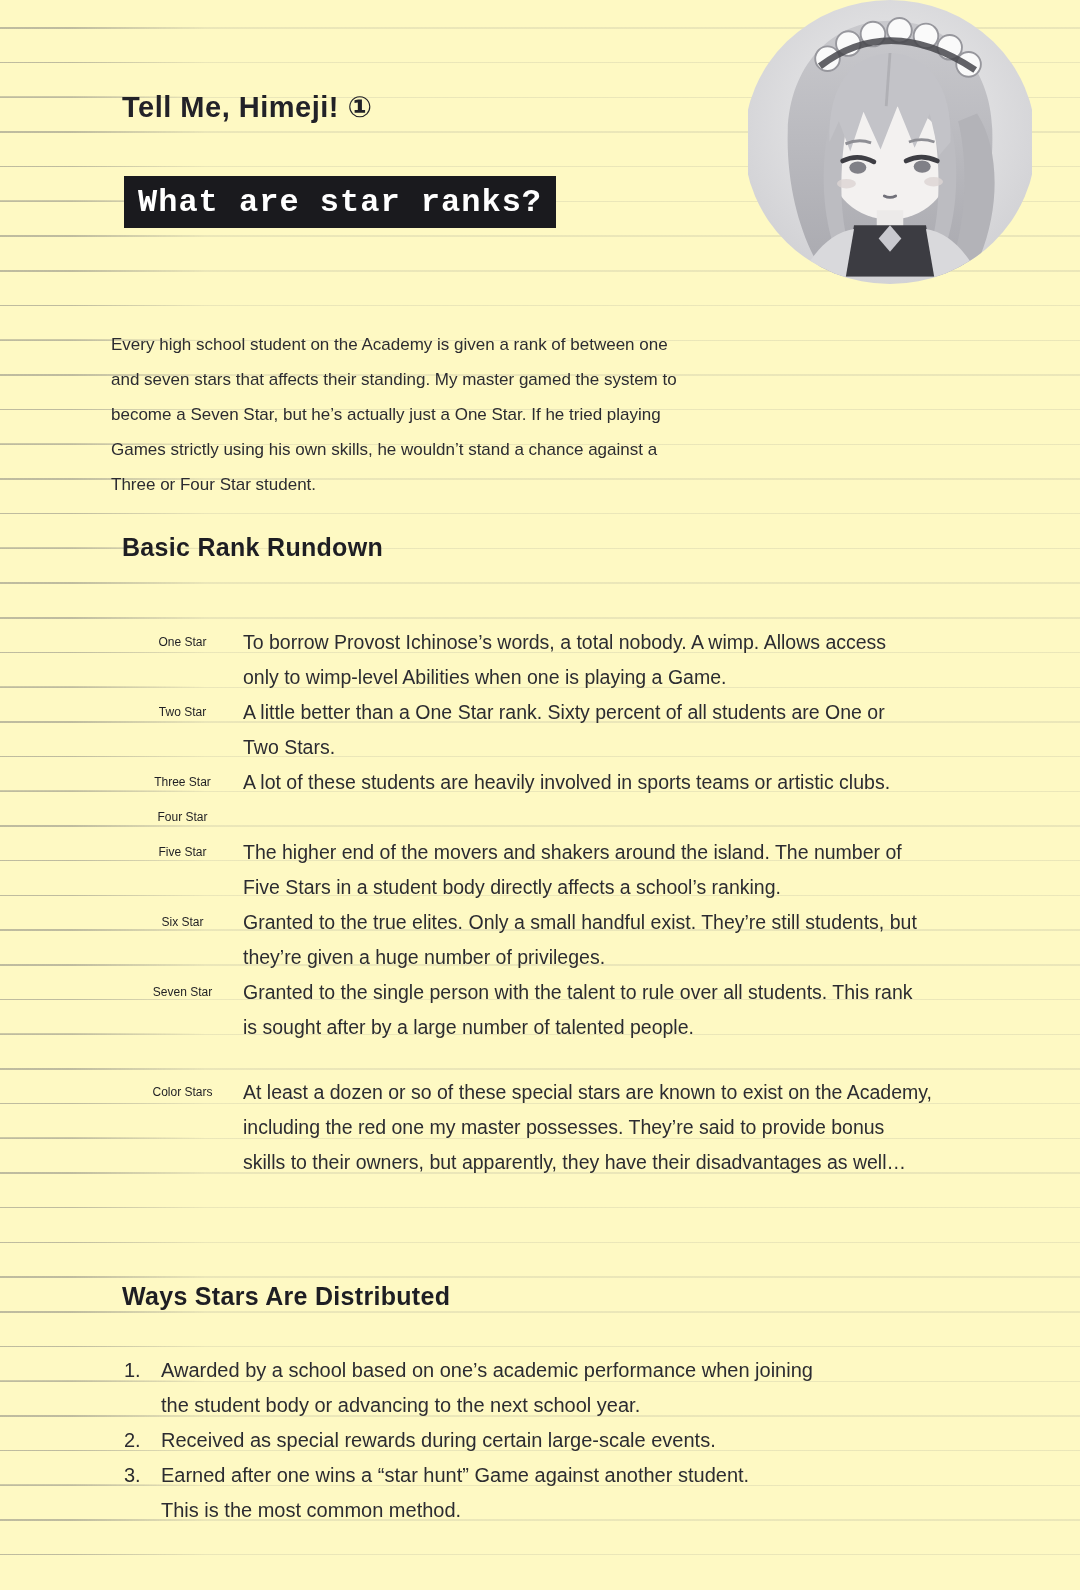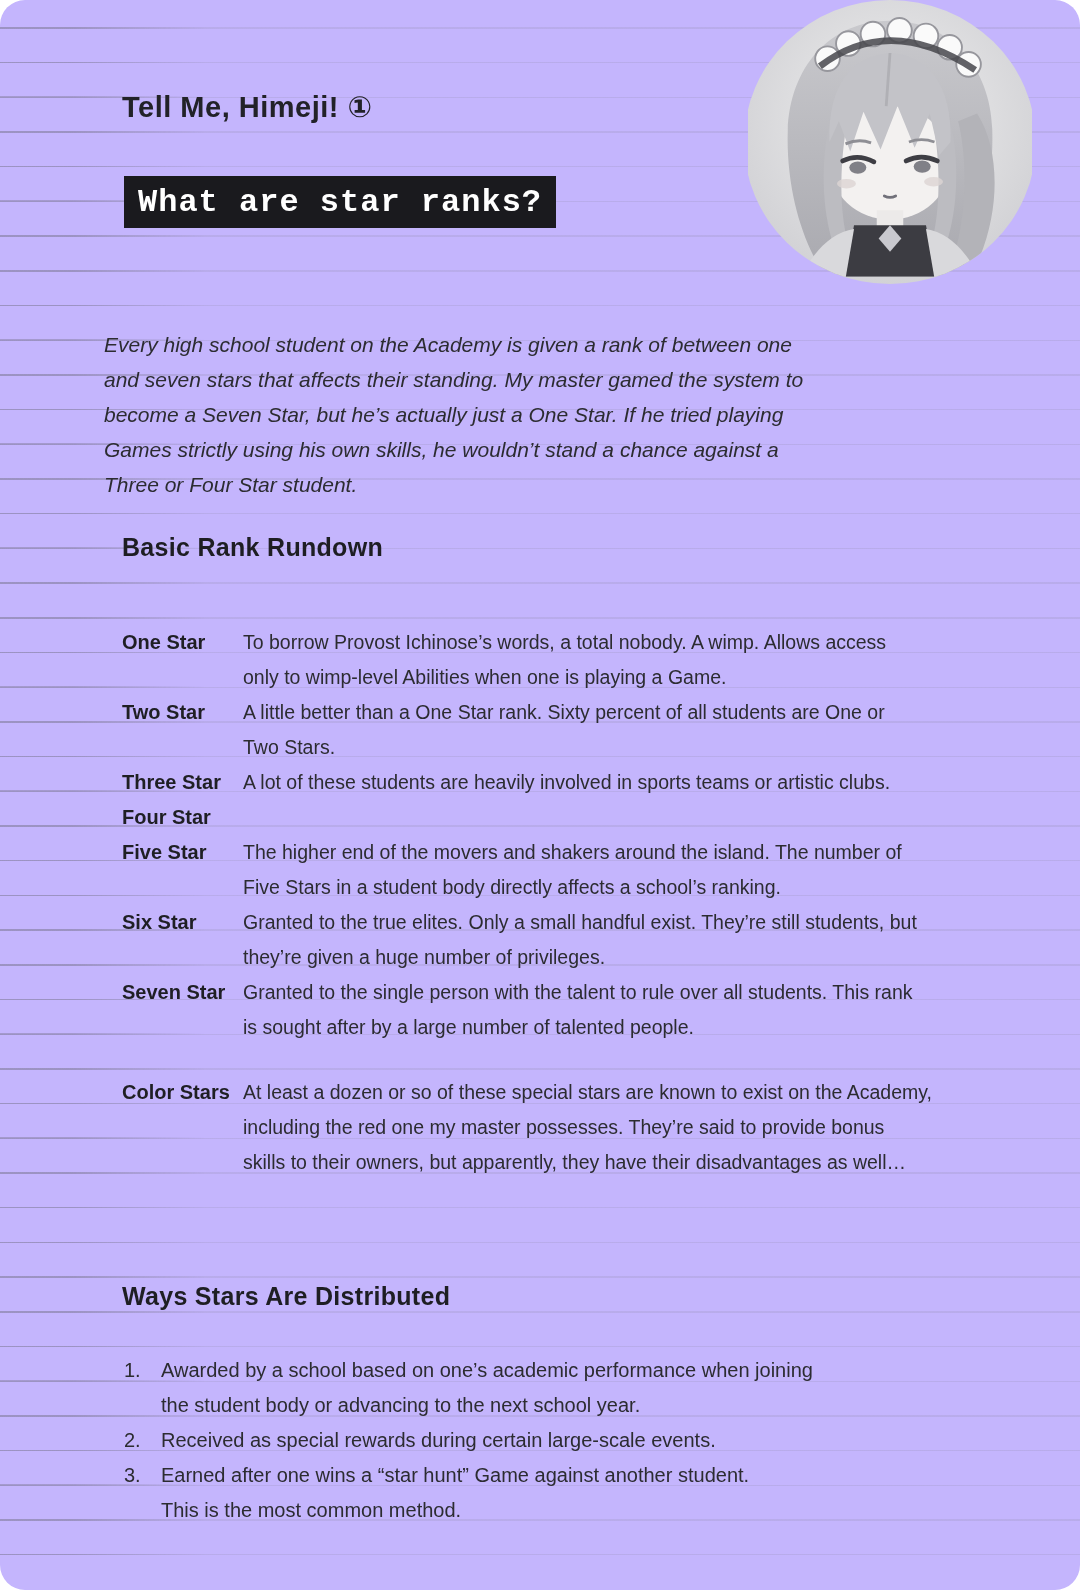--- a/index.html
+++ b/index.html
@@ -5,23 +5,22 @@
   * { margin: 0; padding: 0; box-sizing: border-box; }
   html, body { background: #ffffff; }
   body {
     font-family: "Liberation Sans", "DejaVu Sans", sans-serif;
     color: #2b2b30;
   }
   .page {
     position: relative;
     width: 1080px;
     height: 1590px;
-    background: #c4b5fd;
+    background: #fef9c3;
     overflow: hidden;
-    border-radius: 25px;
   }
   
   .ruling {
     position: absolute;
     inset: 0;
     background-image: repeating-linear-gradient(
       to bottom,
       transparent 0px, transparent 33.2px,
       rgba(105,105,115,0.13) 33.2px, rgba(105,105,115,0.13) 34.7px);
     background-position-y: -6px;
@@ -72,27 +71,26 @@
     position: absolute;
     left: 744px; top: 0px;
     width: 292px; height: 284px;
     border-radius: 50%;
     overflow: hidden;
   }
   .portrait svg { display: block; width: 100%; height: 100%; }
 
   .intro {
     position: absolute;
-    left: 104px; top: 327px;
+    left: 111px; top: 327px;
     width: 870px;
-    font-size: 21px;
+    font-size: 17px;
     line-height: 35px;
     white-space: pre-line;
     color: #2c2c31;
-    font-style: italic;
   }
 
   .section-heading {
     position: absolute;
     left: 122px;
     font-size: 25px;
     font-weight: bold;
     letter-spacing: 0.3px;
     color: #1e1e23;
     white-space: nowrap;
@@ -105,25 +103,26 @@
     left: 122px; top: 625px;
     width: 900px;
   }
   .rank-row {
     display: grid;
     grid-template-columns: 121px 1fr;
     align-items: start;
   }
   .rank-row.spaced { margin-top: 30px; }
   .rank-term {
-    font-size: 20px;
-    font-weight: bold;
+    font-size: 12px;
+    font-weight: normal;
     line-height: 35px;
     color: #1f1f24;
     white-space: nowrap;
+    text-align: center;
   }
   .rank-desc {
     font-size: 19.5px;
     line-height: 35px;
     white-space: pre-line;
     color: #2c2c31;
   }
 
   .dist-list {
     position: absolute;

